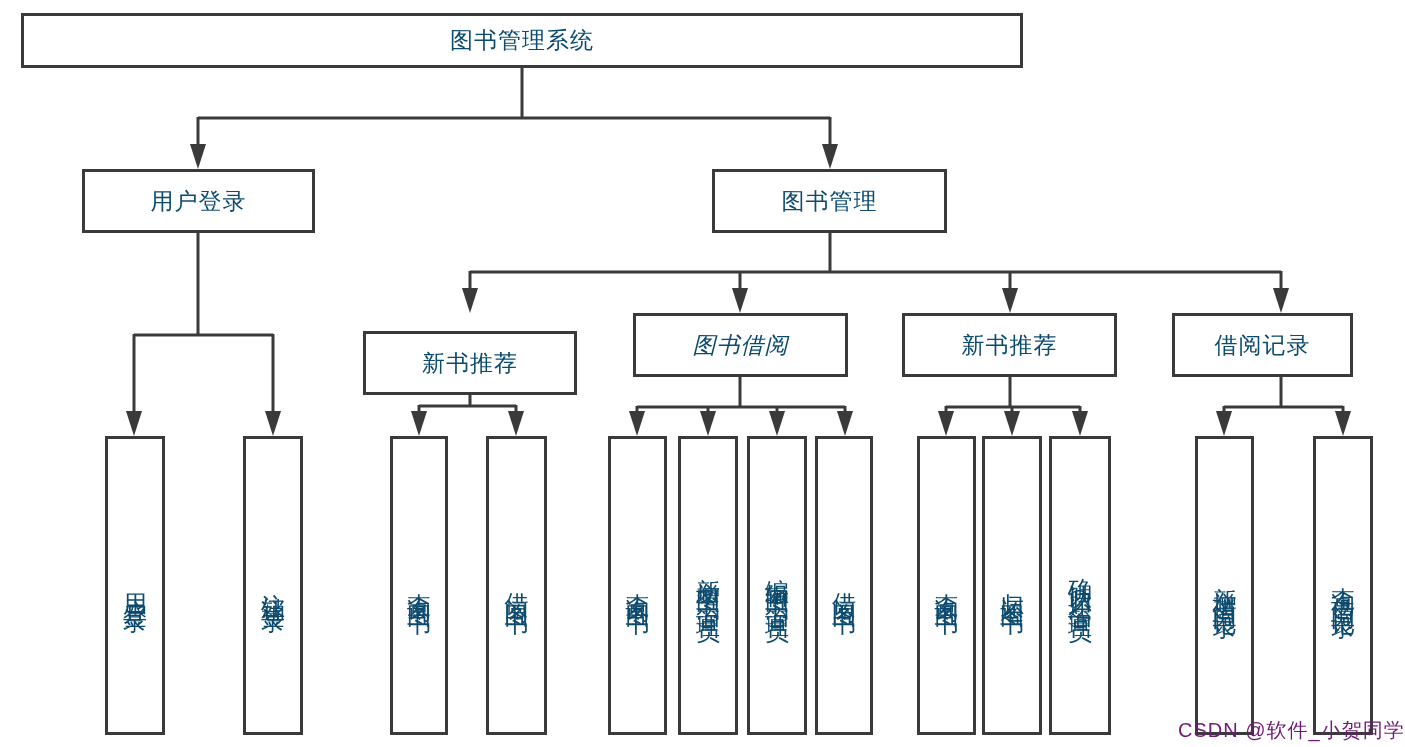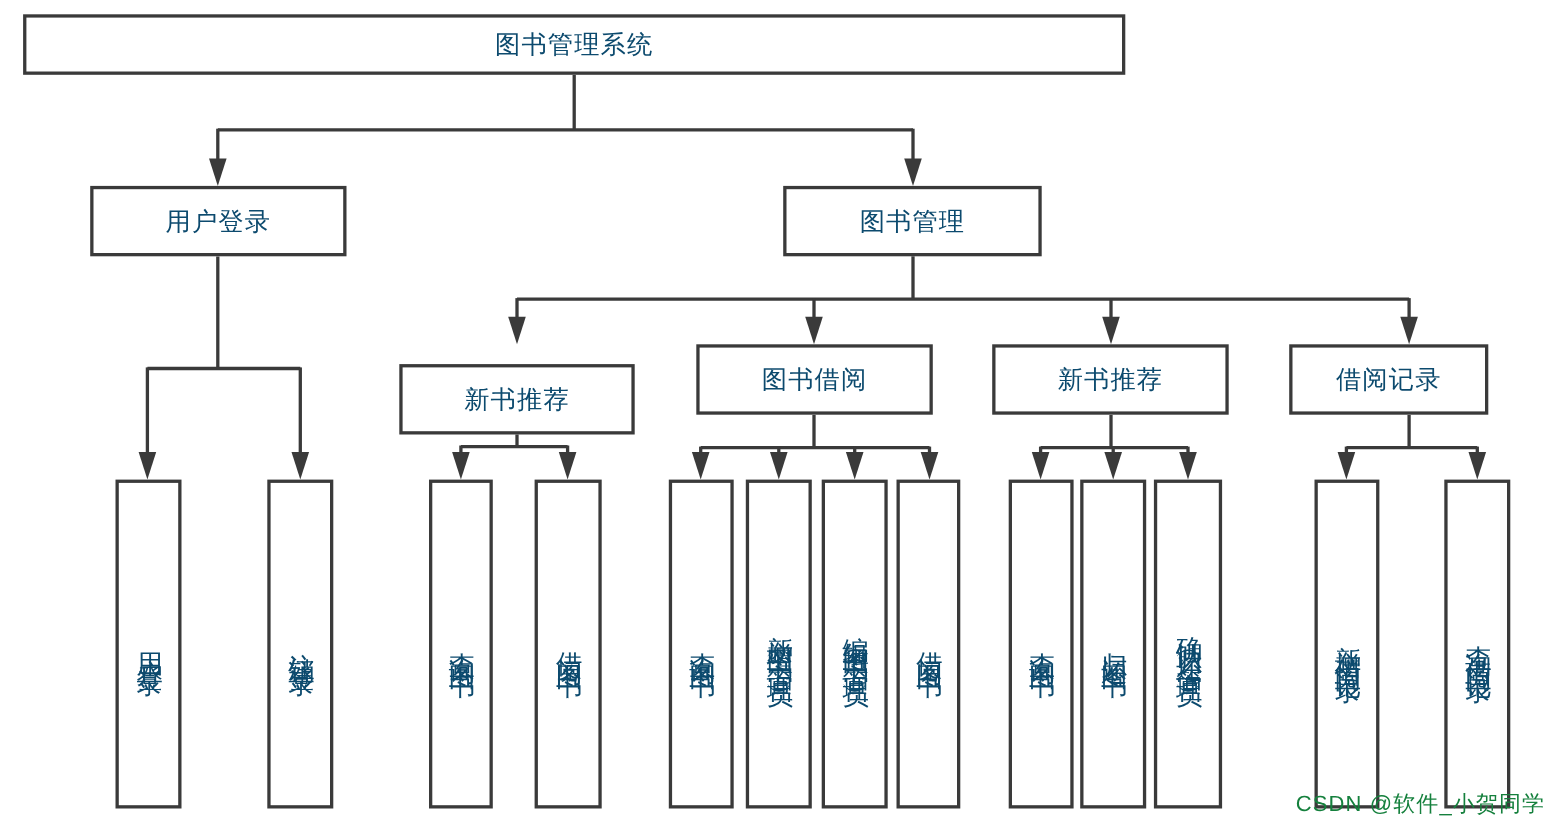--- a/index.html
+++ b/index.html
@@ -33,21 +33,21 @@
     text-orientation:mixed;
     font-size:24px;
     letter-spacing:6px;
     line-height:1;
   }
   .watermark{
     position:absolute;
     left:1178px;
     top:717px;
     font-size:20px;
-    color:#15803d;
+    color:#701a75;
     letter-spacing:1px;
     white-space:nowrap;
   }
 </style>
 </head>
 <body>
 
 <div class="canvas">
 
   <svg class="connector-layer" width="1405" height="747" viewBox="0 0 1405 747" fill="none" stroke="#3a3a3a" stroke-width="3">
@@ -111,21 +111,21 @@
     <polygon fill="#3a3a3a" stroke="none" points="1216,411 1232,411 1224,436"></polygon>
     <polygon fill="#3a3a3a" stroke="none" points="1335,411 1351,411 1343,436"></polygon>
   </svg>
 
   <div class="node hnode" style="left:21px;top:13px;width:1002px;height:55px;">图书管理系统</div>
 
   <div class="node hnode" style="left:82px;top:169px;width:233px;height:64px;">用户登录</div>
   <div class="node hnode" style="left:712px;top:169px;width:235px;height:64px;">图书管理</div>
 
   <div class="node hnode" style="left:363px;top:331px;width:214px;height:64px;">新书推荐</div>
-  <div class="node hnode" style="left:633px;top:313px;width:215px;height:64px;">图书借阅</div>
+  <div class="node hnode" style="left:633px;top:313px;width:215px;height:64px;font-style:italic;">图书借阅</div>
   <div class="node hnode" style="left:902px;top:313px;width:215px;height:64px;">新书推荐</div>
   <div class="node hnode" style="left:1172px;top:313px;width:181px;height:64px;">借阅记录</div>
 
   <div class="node vnode" style="left:105px;top:436px;width:60px;height:299px;">用户登录</div>
   <div class="node vnode" style="left:243px;top:436px;width:60px;height:299px;">注销登录</div>
 
   <div class="node vnode" style="left:390px;top:436px;width:58px;height:299px;">查询图书</div>
   <div class="node vnode" style="left:486px;top:436px;width:61px;height:299px;">借阅图书</div>
 
   <div class="node vnode" style="left:608px;top:436px;width:59px;height:299px;">查询图书</div>

